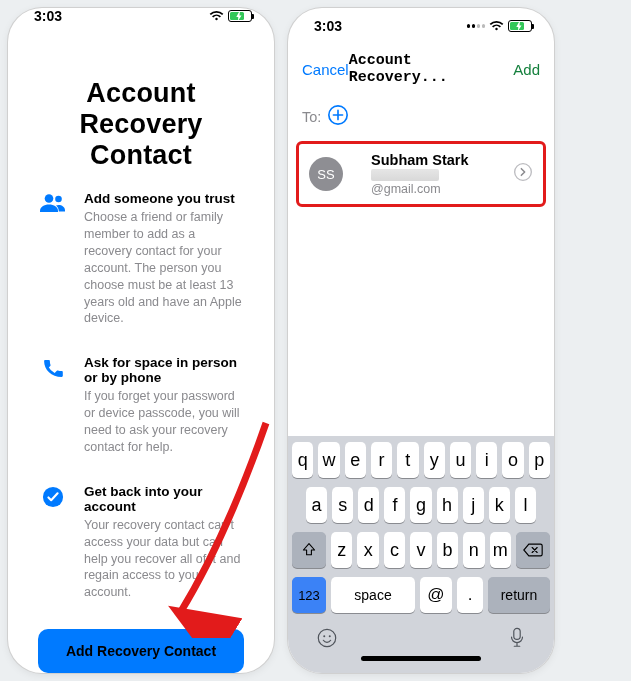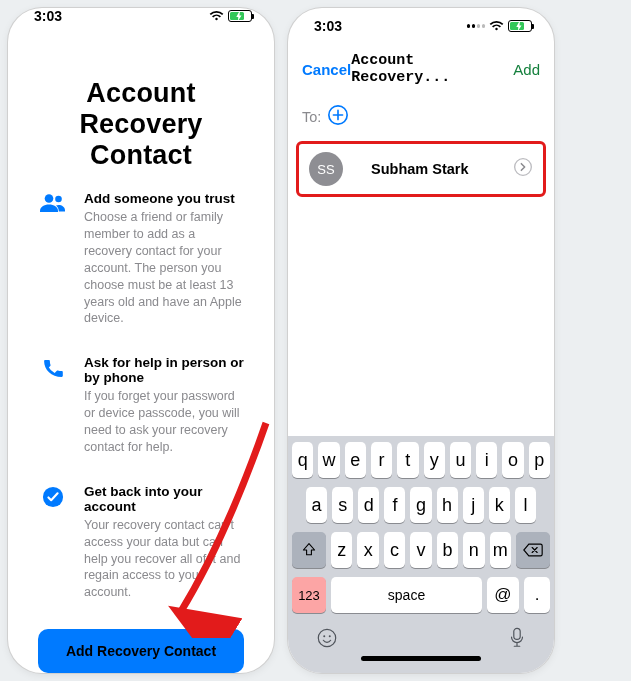--- a/index.html
+++ b/index.html
@@ -92,21 +92,21 @@
   }
 
   
   .right-phone .navbar {
     display: flex;
     align-items: center;
     justify-content: space-between;
     padding: 8px 14px 10px;
     font-size: 15px;
   }
-  .nav-left { color: #007aff; font-weight: 700; }
+  .nav-left { color: #007aff; font-weight: 400; }
   .nav-title { font-weight: 600; font-size: 15px; font-family: Liberation Mono, monospace; }
   .nav-right { color: #15803d; }
   .to-row {
     display:flex; align-items:center; padding: 8px 14px;
     font-size: 14.5px;
   }
   .to-label { color:#8a8a8e; margin-right: 6px; }
   .to-input { flex:1; color:#000; }
   .cursor { display:inline-block; width:2px; height:18px; background:#007aff; vertical-align:-4px; margin-left:1px; }
   .plus-circ { color:#007aff; }
@@ -136,21 +136,21 @@
   .krow { display:flex; gap:5px; margin-bottom:9px; justify-content:center; }
   .key {
     background:#fff; border-radius:5px; box-shadow:0 1px 0 #898b90;
     height:36px; flex:1; max-width:25.6px;
     display:flex; align-items:center; justify-content:center;
     font-size:18px; font-family:-apple-system,Arial;
   }
   .krow.mid { padding:0 14px; }
   .key.special { background:#acb2bc; max-width:34px; flex:0 0 34px; }
   .krow.bot .key { max-width:none; }
-  .k123 { flex:0 0 34px; font-size:13px; background:#fca5a5; }
+  .k123 { flex:0 0 34px; font-size:13px; background:#3b82f6; }
   .kspace { flex:1; font-size:14px; }
   .kat { flex:0 0 32px; font-size:17px; }
   .kdot { flex:0 0 26px; font-size:17px; }
   .kret { flex:0 0 62px; font-size:14px; background:#acb2bc; }
   .kbd-bottom { display:flex; justify-content:space-between; align-items:center; padding:4px 24px 2px; height:34px; }
 </style>
 </head>
 <body>
 
 <div class="phone left">
@@ -191,21 +191,21 @@
       </div>
     </div>
 
     <div class="info-row">
       <div class="info-icon">
         <svg width="22" height="22" viewBox="0 0 24 24">
             <path fill="#007aff" d="M6.6 10.2a16 16 0 007.2 7.2l2.4-2.4c.3-.3.8-.4 1.2-.3 1.3.4 2.7.7 4.1.7.7 0 1.2.5 1.2 1.2v3.9c0 .7-.5 1.2-1.2 1.2C10.2 21.7 2.3 13.8 2.3 4.5c0-.7.5-1.2 1.2-1.2h3.9c.7 0 1.2.5 1.2 1.2 0 1.4.2 2.8.7 4.1.1.4 0 .9-.3 1.2l-2.4 2.4z"></path>
           </svg>
       </div>
       <div class="info-text">
-        <div class="h">Ask for help in person or by phone</div>
+        <div class="h">Ask for space in person or by phone</div>
         <div class="p">If you forget your password or device passcode, you will need to ask your recovery contact for help.</div>
       </div>
     </div>
 
     <div class="info-row">
       <div class="info-icon">
         <svg width="22" height="22" viewBox="0 0 24 24">
             <circle cx="12" cy="12" r="11" fill="#007aff"></circle>
             <path d="M7 12.5l3 3 7-7.5" stroke="#fff" stroke-width="2.3" fill="none" stroke-linecap="round" stroke-linejoin="round"></path>
           </svg>
@@ -267,20 +267,23 @@
           <path d="M12 7v10M7 12h10" stroke="#007aff" stroke-width="1.8" stroke-linecap="round"></path>
         </svg>
     </span>
   </div>
 
   <div class="highlight-wrap">
     <div class="contact-row">
       <div class="avatar">SS</div>
       <div class="contact-info">
         <div class="contact-name">Subham Stark</div>
+        <div class="contact-email">
+          <span class="email-blur"></span><span>@gmail.com</span>
+        </div>
       </div>
       <span class="chev">
         <svg width="20" height="20" viewBox="0 0 24 24">
             <circle cx="12" cy="12" r="10" fill="none" stroke="#bcbcc0" stroke-width="1.6"></circle>
             <path d="M10 8l4 4-4 4" stroke="#8a8a8e" stroke-width="1.8" fill="none" stroke-linecap="round" stroke-linejoin="round"></path>
           </svg>
       </span>
     </div>
   </div>
 
@@ -328,20 +331,21 @@
             <path d="M7 1h14a2 2 0 012 2v10a2 2 0 01-2 2H7l-6-7 6-7z" fill="none" stroke="#000" stroke-width="1.4"></path>
             <path d="M11 5l6 6M17 5l-6 6" stroke="#000" stroke-width="1.4" stroke-linecap="round"></path>
           </svg>
       </div>
     </div>
     <div class="krow bot">
       <div class="key k123">123</div>
       <div class="key kspace">space</div>
       <div class="key kat">@</div>
       <div class="key kdot">.</div>
+      <div class="key kret">return</div>
     </div>
     <div class="kbd-bottom">
       <span>
         <svg width="22" height="22" viewBox="0 0 24 24">
             <circle cx="12" cy="12" r="9.5" fill="none" stroke="#50555c" stroke-width="1.3"></circle>
             <circle cx="9" cy="10" r="1.1" fill="#50555c"></circle>
             <circle cx="15" cy="10" r="1.1" fill="#50555c"></circle>
             <path d="M8 14.5c1 1.5 2.4 2.2 4 2.2s3-.7 4-2.2" fill="none" stroke="#50555c" stroke-width="1.3" stroke-linecap="round"></path>
           </svg>
       </span>

